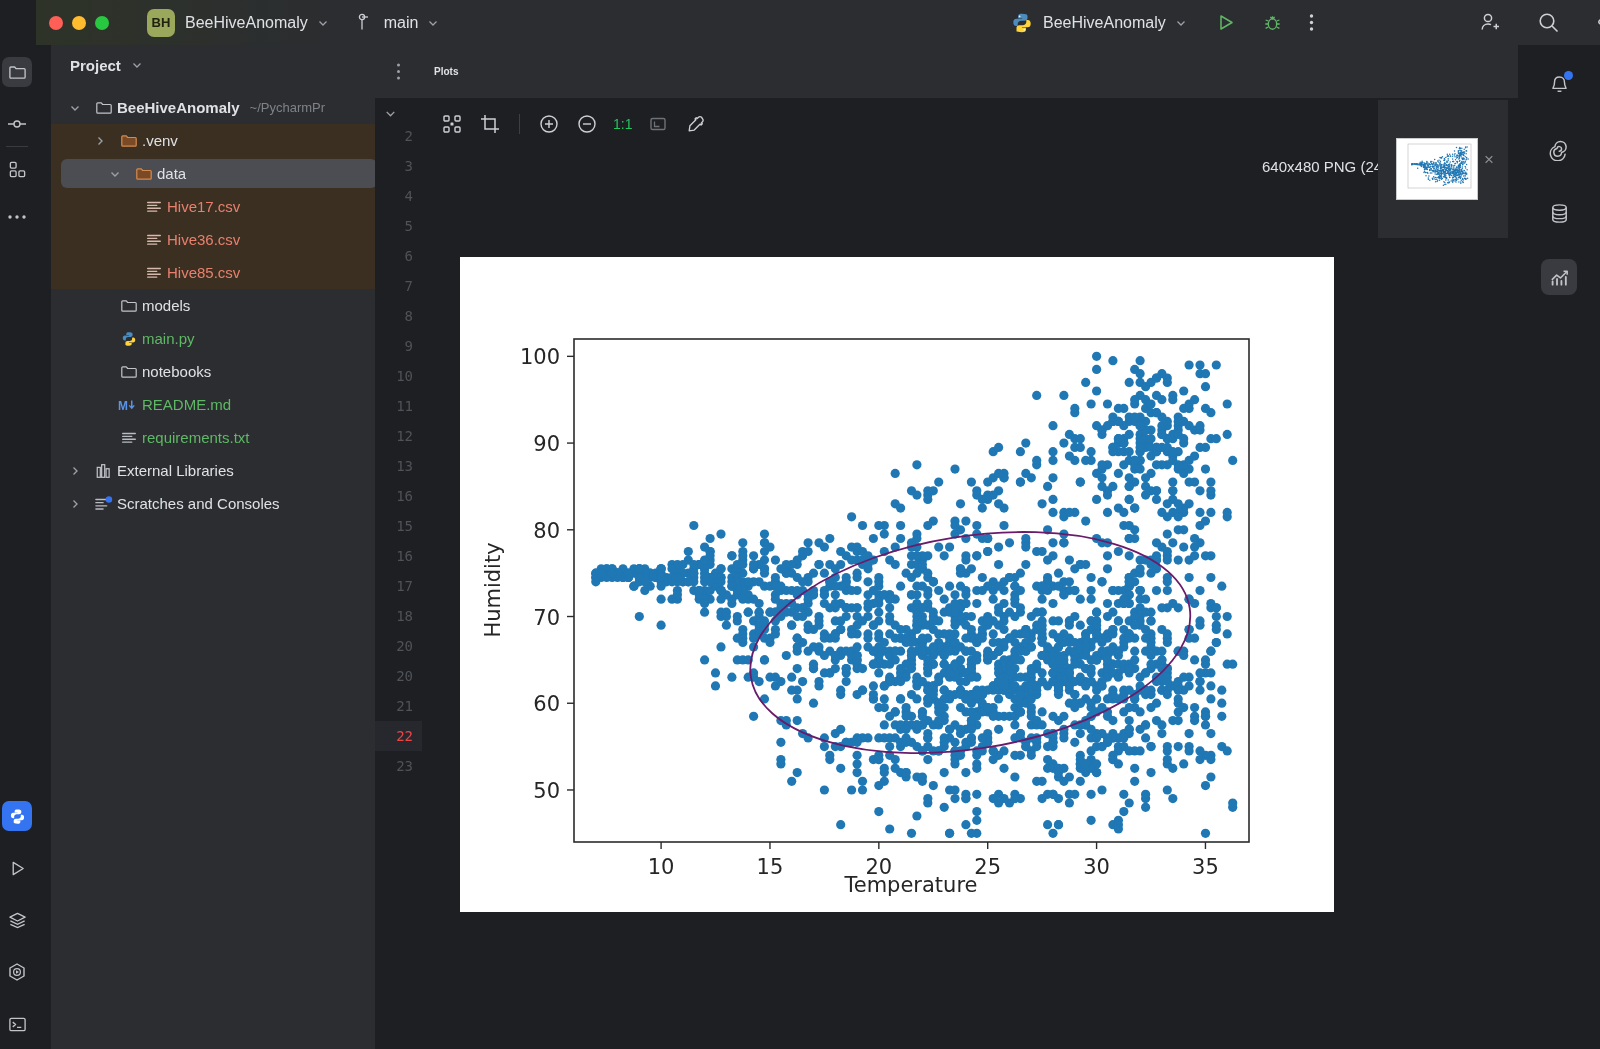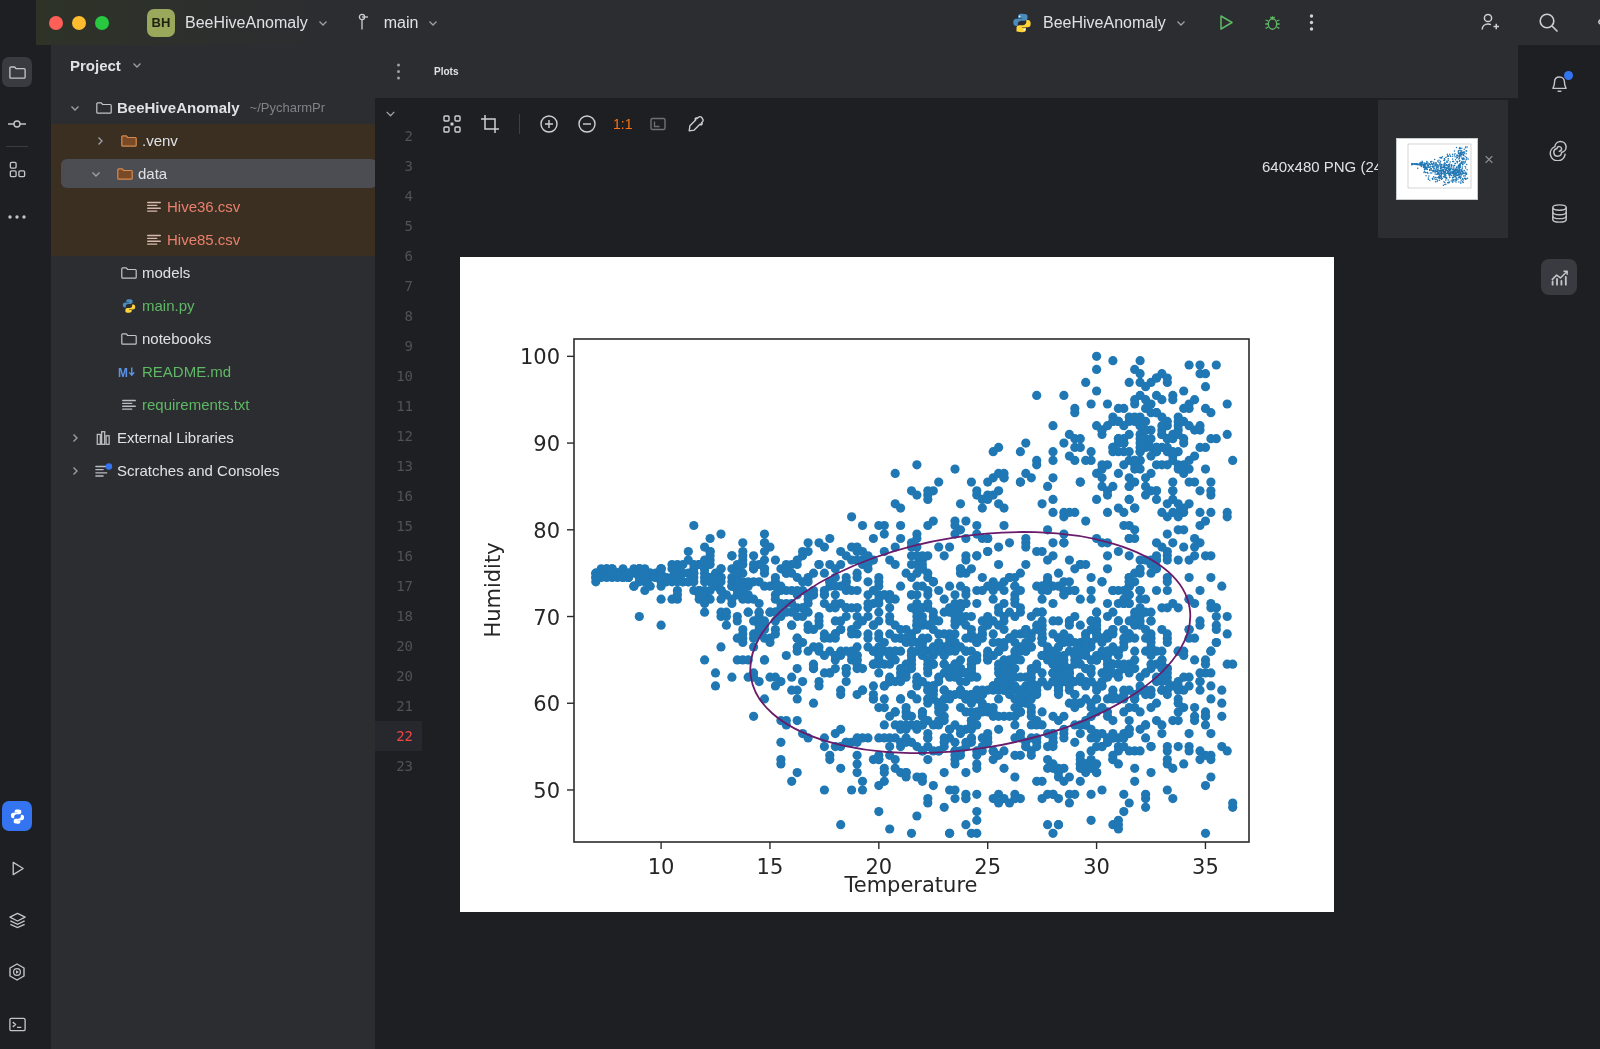--- a/index.html
+++ b/index.html
@@ -99,21 +99,21 @@
   .plots {
     position: absolute; left: 422px; top: 45px; width: 1096px; height: 1004px;
     background: #1e1f22;
   }
   .plots-tabbar { height: 53px; background: #2b2d30; display:flex; align-items:center; }
   .plots-tab { font-size: 10px; font-weight: bold; color: #dfe1e5; margin-left: 12px; }
   .plots-toolbar { height: 52px; display: flex; align-items: center; padding-left: 14px; gap: 6px; }
   .tbtn { width: 32px; height: 30px; display:flex; align-items:center; justify-content:center;
           color: #ced0d6; }
   .tdiv { width: 1px; height: 20px; background: #3d3f43; margin: 0 7px; }
-  .ratio { font-size: 14px; color: #f97316; padding: 0 4px; }
+  .ratio { font-size: 14px; color: #22c55e; padding: 0 4px; }
   .imginfo { position: absolute; right: 10px; top: 113px; font-size: 15px; color: #dfe1e5; }
 
   
   .canvas {
     position: absolute; left: 38px; top: 212px;
     width: 874px; height: 655px; background: #ffffff;
   }
   .thumbpanel {
     position: absolute; left: 956px; top: 55px; width: 130px; height: 138px;
     background: #2b2d30; display:flex; align-items:center;
@@ -356,32 +356,43 @@
             </span>
             <span class="ic">
               <svg width="18" height="18" viewBox="0 0 20 20">
                 <path d="M2 5.4a1 1 0 011-1h4l1.5 1.7H17a1 1 0 011 1v7.5a1 1 0 01-1 1H3a1 1 0 01-1-1z" fill="#7a4a26" stroke="#d58a4e" stroke-width="1.35" stroke-linejoin="round"></path>
               </svg>
             </span>
             <span class="lbl">.venv</span>
           </div>
         </div>
         <div class="trow amber">
-          <div style="display: flex; align-items: center; flex: 1 1 0%; height: 29px; background: rgb(75, 77, 82); border-radius: 6px; margin-right: 15px; padding-left: 29px;">
+          <div style="display: flex; align-items: center; flex: 1 1 0%; height: 29px; background: rgb(75, 77, 82); border-radius: 6px; margin-right: 15px; padding-left: 48px;">
             <span class="arrow">
               <svg width="12" height="12" viewBox="0 0 12 12">
                 <path d="M2.5 4.5 L6 8 L9.5 4.5" fill="none" stroke="#9da0a8" stroke-width="1.35"></path>
               </svg>
             </span>
             <span class="ic">
               <svg width="18" height="18" viewBox="0 0 20 20">
                 <path d="M2 5.4a1 1 0 011-1h4l1.5 1.7H17a1 1 0 011 1v7.5a1 1 0 01-1 1H3a1 1 0 01-1-1z" fill="#7a4a26" stroke="#d58a4e" stroke-width="1.35" stroke-linejoin="round"></path>
               </svg>
             </span>
             <span class="lbl">data</span>
+          </div>
+        </div>
+        <div class="trow amber">
+          <div style="display: flex; align-items: center; flex: 1 1 0%; height: 29px; padding-left: 58px;">
+            <span class="arrow blank"></span>
+            <span class="ic">
+              <svg width="18" height="18" viewBox="0 0 20 20">
+                <path d="M3 5h14M3 8.2h10M3 11.4h14M3 14.6h10" stroke="#d7b9ae" stroke-width="1.5" stroke-linecap="round"></path>
+              </svg>
+            </span>
+            <span class="lbl red">Hive17.csv</span>
           </div>
         </div>
         <div class="trow amber">
           <div style="display: flex; align-items: center; flex: 1 1 0%; height: 29px; padding-left: 58px;">
             <span class="arrow blank"></span>
             <span class="ic">
               <svg width="18" height="18" viewBox="0 0 20 20">
                 <path d="M3 5h14M3 8.2h10M3 11.4h14M3 14.6h10" stroke="#d7b9ae" stroke-width="1.5" stroke-linecap="round"></path>
               </svg>
             </span>

